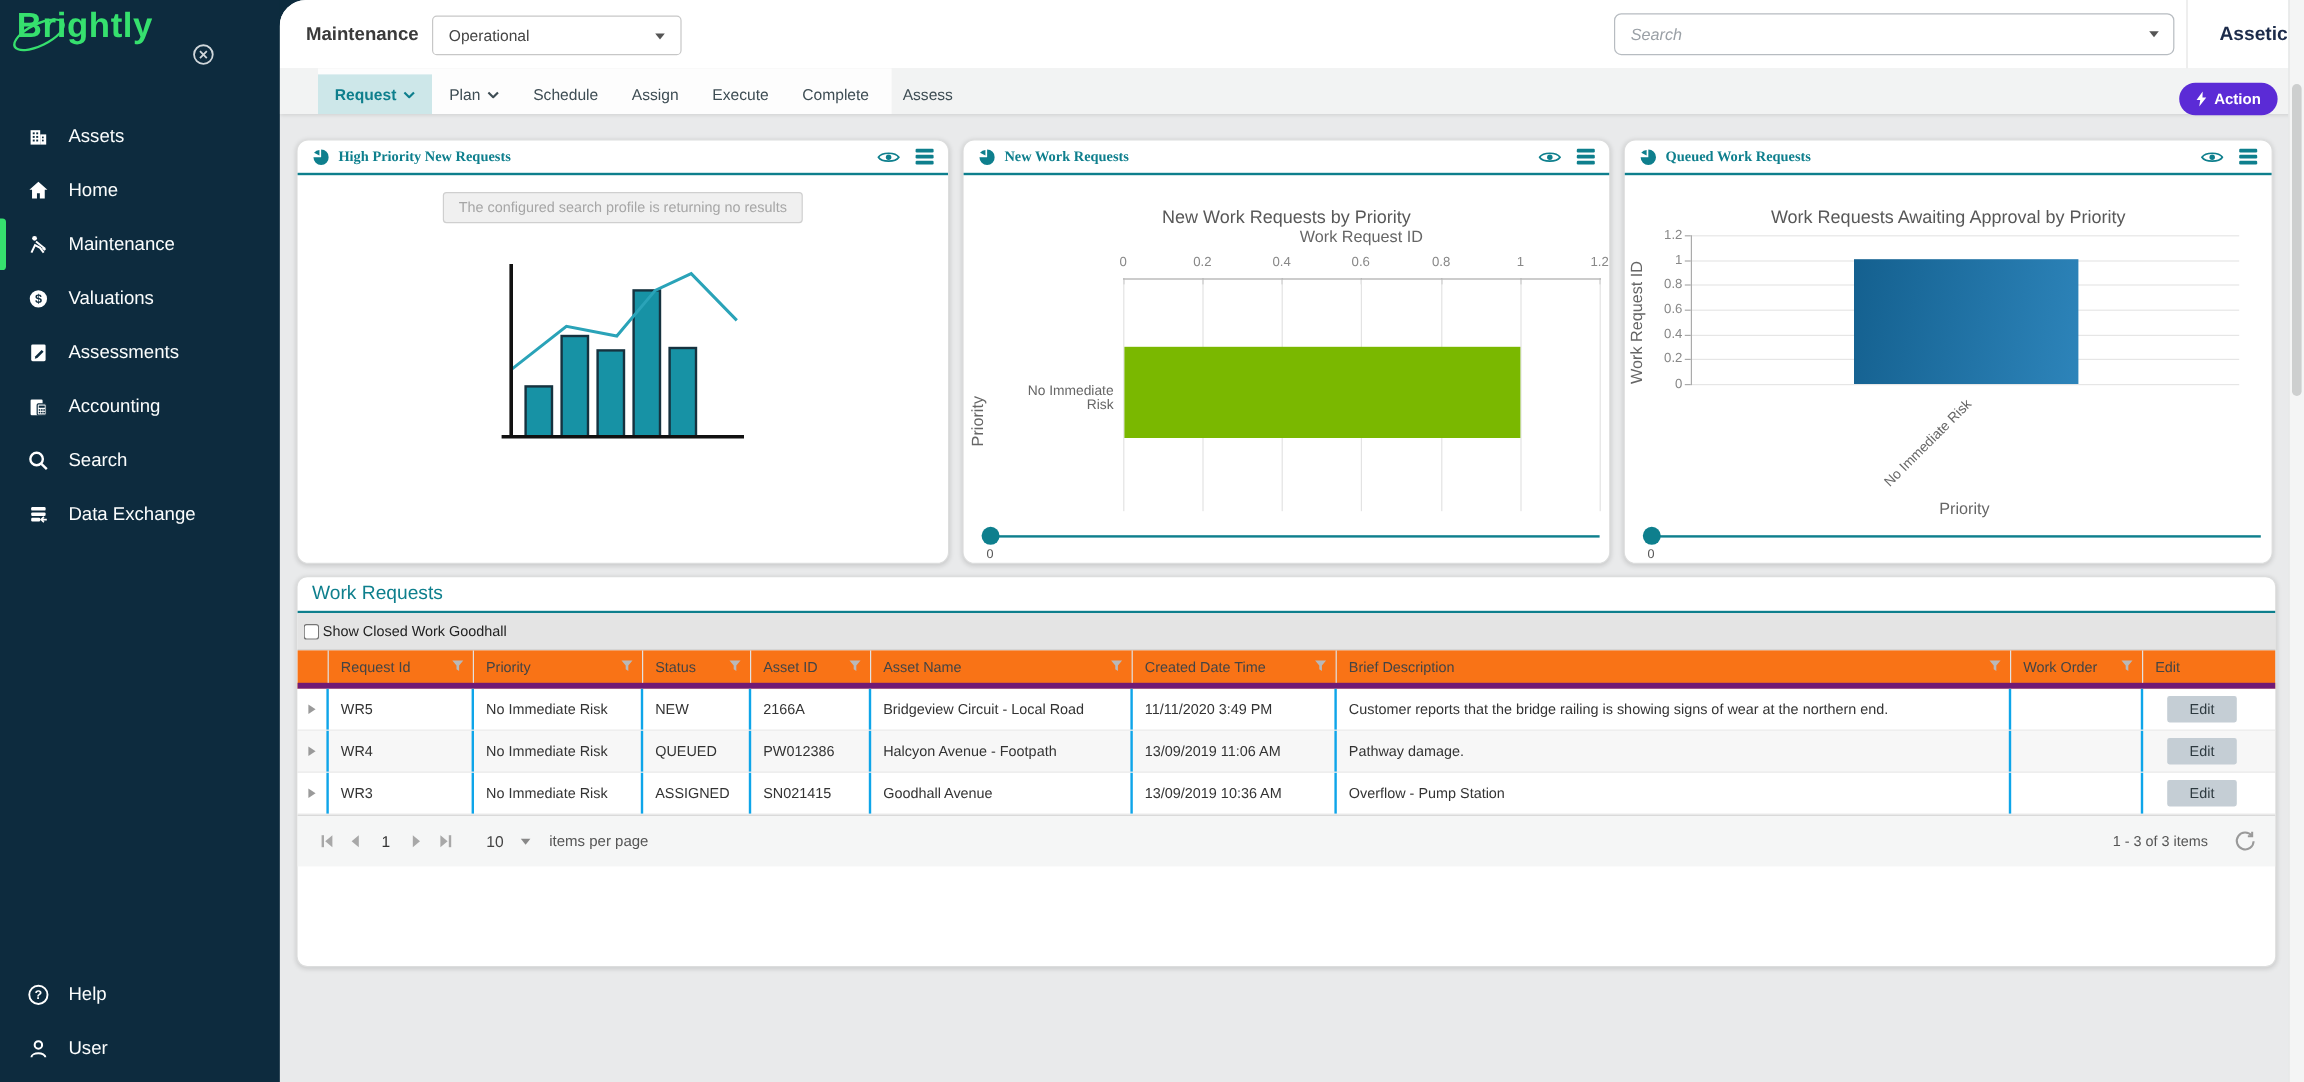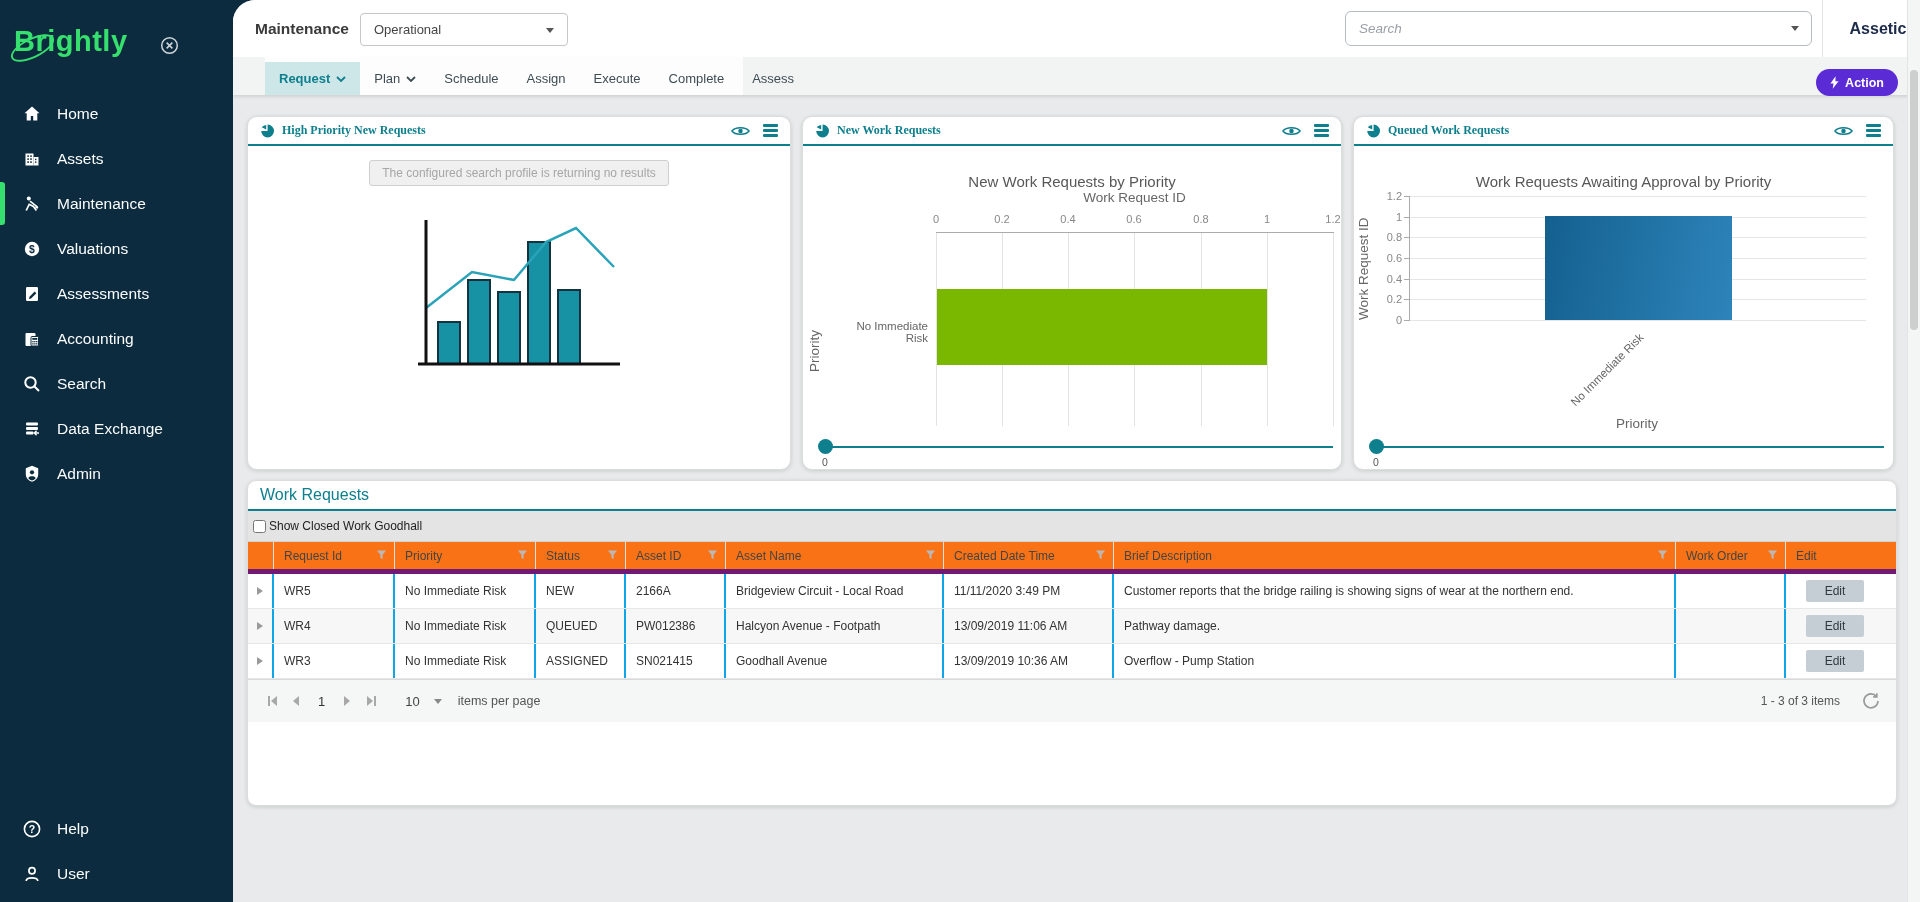--- a/index.html
+++ b/index.html
@@ -1,20 +1,20 @@
 <!DOCTYPE html>
 <html><head>
 <meta charset="utf-8">
 <style>
   html,body{margin:0;padding:0;}
   body{width:1920px;height:902px;background:#0d2b3e;font-family:"Liberation Sans",sans-serif;overflow:hidden;}
   #app{position:absolute;inset:0;width:1920px;height:902px;}
   
   #sidebar{position:absolute;left:0;top:0;width:233px;height:902px;background:#0d2b3e;z-index:5;}
-  .logo-wrap{position:absolute;left:14px;top:25px;height:44px;}
+  .logo-wrap{position:absolute;left:14px;top:6px;height:44px;}
   .logo-text{position:relative;z-index:1;font-size:29px;font-weight:bold;color:#36e06e;letter-spacing:.5px;}
   .logo-ring{position:absolute;left:-5px;top:13px;width:43px;height:16px;border:2.5px solid #36e06e;border-radius:50%;transform:rotate(-26deg);z-index:0;}
   .collapse-btn{position:absolute;left:160px;top:36px;width:19px;height:19px;cursor:pointer;}
   .nav{position:absolute;left:0;top:91px;width:233px;}
   .nav-footer{position:absolute;left:0;top:806px;width:233px;}
   .nav-item{position:relative;height:45px;display:flex;align-items:center;color:#fbfdfd;font-size:15.5px;cursor:pointer;}
   .nav-item .ni-icon{position:absolute;left:22px;width:20px;height:20px;display:flex;align-items:center;justify-content:center;}
   .nav-item .ni-label{position:absolute;left:57px;white-space:nowrap;}
   .nav-item.active::before{content:"";position:absolute;left:0;top:1px;width:5px;height:43px;background:#36e06e;border-radius:0 3px 3px 0;}
   
@@ -130,42 +130,42 @@
       <svg width="19" height="19" viewBox="0 0 20 20">
           <circle cx="10" cy="10" r="8.2" fill="none" stroke="#cfd6da" stroke-width="1.6"></circle>
           <path d="M7 7 l6 6 M13 7 l-6 6" stroke="#cfd6da" stroke-width="1.6"></path>
         </svg>
     </div>
 
     <div class="nav">
       <div class="nav-item">
         <span class="ni-icon">
             <svg width="20" height="20" viewBox="0 0 20 20">
-              <path d="M10 2.5 L2.5 9.2 h2.2 v7.3 h4.1 v-4.4 h2.4 v4.4 h4.1 V9.2 h2.2 Z" fill="#fff"></path>
-            </svg>
-          </span>
-        <span class="ni-label">Home</span>
-      </div>
-      <div class="nav-item">
-        <span class="ni-icon">
-            <svg width="20" height="20" viewBox="0 0 20 20">
               <rect x="3.5" y="4.5" width="8" height="12" fill="#fff"></rect>
               <rect x="11.5" y="8" width="5" height="8.5" fill="#fff"></rect>
               <rect x="5.3" y="6.3" width="1.6" height="1.6" fill="#0d2b3e"></rect>
               <rect x="8.2" y="6.3" width="1.6" height="1.6" fill="#0d2b3e"></rect>
               <rect x="5.3" y="9.3" width="1.6" height="1.6" fill="#0d2b3e"></rect>
               <rect x="8.2" y="9.3" width="1.6" height="1.6" fill="#0d2b3e"></rect>
               <rect x="5.3" y="12.3" width="1.6" height="1.6" fill="#0d2b3e"></rect>
               <rect x="8.2" y="12.3" width="1.6" height="1.6" fill="#0d2b3e"></rect>
               <rect x="13" y="9.8" width="1.4" height="1.4" fill="#0d2b3e"></rect>
               <rect x="13" y="12.4" width="1.4" height="1.4" fill="#0d2b3e"></rect>
             </svg>
           </span>
         <span class="ni-label">Assets</span>
       </div>
+      <div class="nav-item">
+        <span class="ni-icon">
+            <svg width="20" height="20" viewBox="0 0 20 20">
+              <path d="M10 2.5 L2.5 9.2 h2.2 v7.3 h4.1 v-4.4 h2.4 v4.4 h4.1 V9.2 h2.2 Z" fill="#fff"></path>
+            </svg>
+          </span>
+        <span class="ni-label">Home</span>
+      </div>
       <div class="nav-item active">
         <span class="ni-icon">
             <svg width="20" height="20" viewBox="0 0 20 20">
               <circle cx="6.8" cy="4.6" r="2" fill="#fff"></circle>
               <path d="M4.2 16.5 l3-6.2 4.2 2.2 3 4" fill="none" stroke="#fff" stroke-width="1.7"></path>
               <path d="M8 7.2 l7.5 6" stroke="#fff" stroke-width="1.6"></path>
               <path d="M14.2 11.8 l2.2 1.8 -1.2 1.4 -2.2-1.8z" fill="#fff"></path>
             </svg>
           </span>
         <span class="ni-label">Maintenance</span>
@@ -217,30 +217,20 @@
       <div class="nav-item">
         <span class="ni-icon">
             <svg width="20" height="20" viewBox="0 0 20 20">
               <rect x="4" y="3.5" width="12" height="3" rx="1" fill="#fff"></rect>
               <rect x="4" y="8" width="12" height="3" rx="1" fill="#fff"></rect>
               <rect x="4" y="12.5" width="7.5" height="3" rx="1" fill="#fff"></rect>
               <path d="M17 14 h-4.2 m1.8 -2.2 l-2.3 2.2 2.3 2.2" fill="none" stroke="#fff" stroke-width="1.4"></path>
             </svg>
           </span>
         <span class="ni-label">Data Exchange</span>
-      </div>
-      <div class="nav-item">
-        <span class="ni-icon">
-            <svg width="20" height="20" viewBox="0 0 20 20">
-              <path d="M10 1.8 L16.2 4.3 V10 c0 4-2.6 6.6-6.2 7.8 C6.4 16.6 3.8 14 3.8 10 V4.3 Z" fill="#fff"></path>
-              <circle cx="10" cy="8.3" r="2.1" fill="#0d2b3e"></circle>
-              <path d="M6.3 14.2 c.6-2.6 6.8-2.6 7.4 0 -1 1.2-2.3 2-3.7 2.4 -1.4-.4-2.7-1.2-3.7-2.4z" fill="#0d2b3e"></path>
-            </svg>
-          </span>
-        <span class="ni-label">Admin</span>
       </div>
     </div>
 
     <div class="nav-footer">
       <div class="nav-item">
         <span class="ni-icon">
             <svg width="20" height="20" viewBox="0 0 20 20">
               <circle cx="10" cy="10" r="7.6" fill="none" stroke="#fff" stroke-width="1.6"></circle>
               <text x="10" y="13.8" text-anchor="middle" font-size="10.5" font-weight="bold" fill="#fff" font-family="Liberation Sans, sans-serif">?</text>
             </svg>

